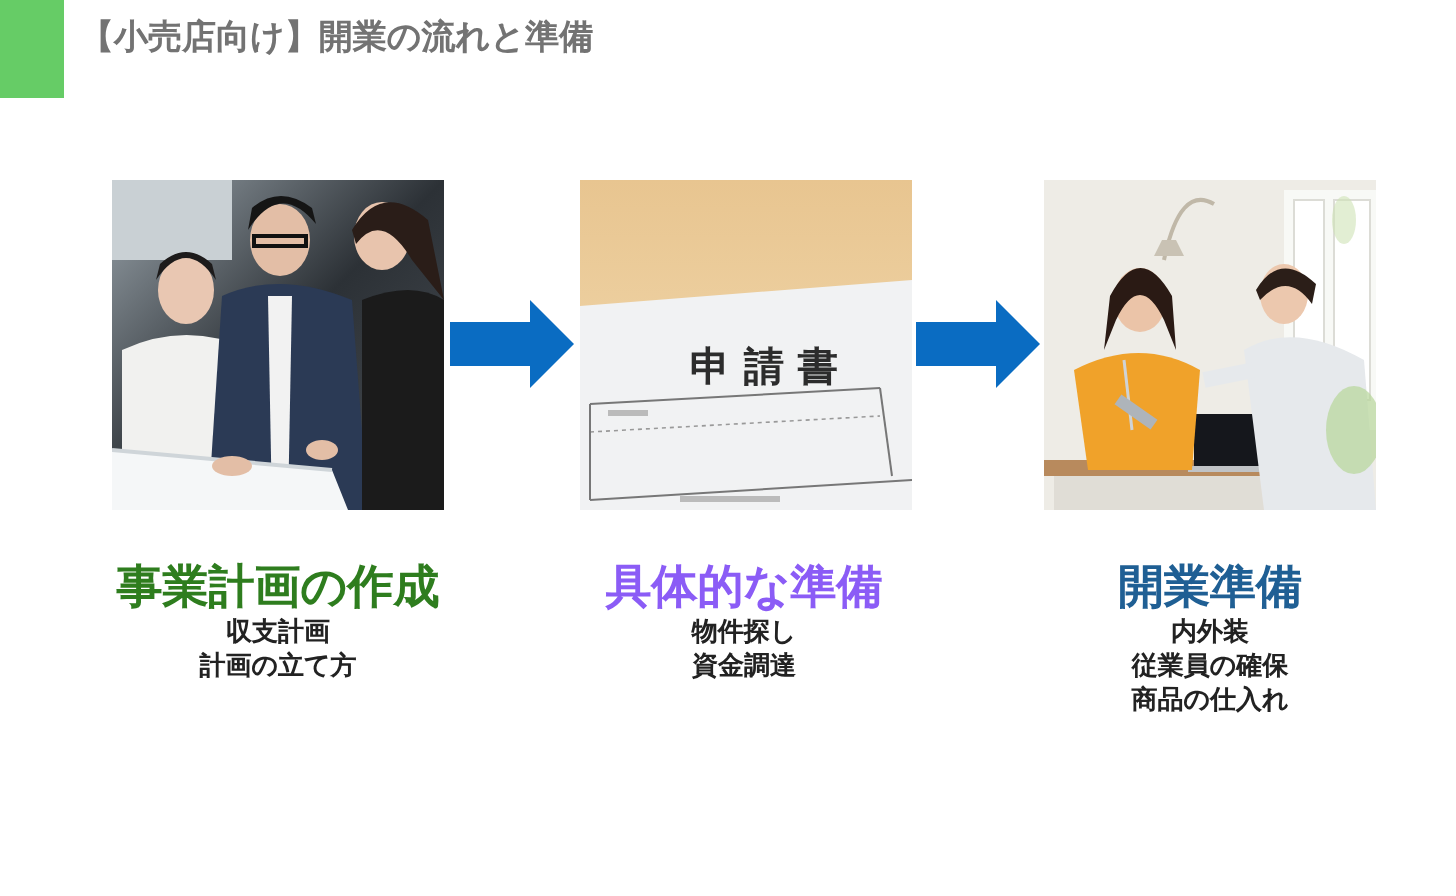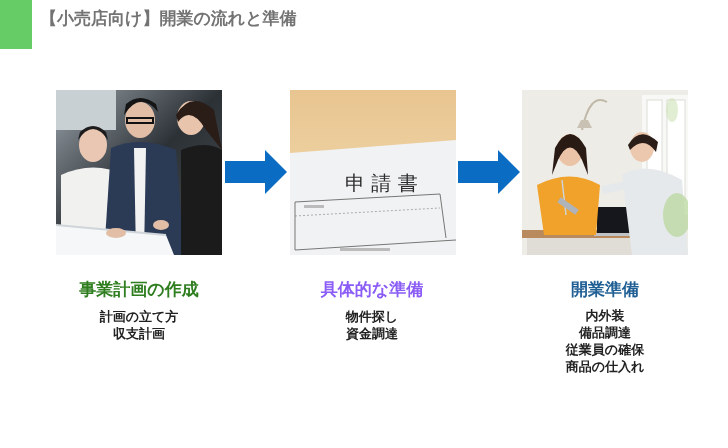--- a/index.html
+++ b/index.html
@@ -1,21 +1,21 @@
 <!DOCTYPE html>
 <html><head>
 <meta charset="utf-8">
 <style>
   html,body{margin:0;padding:0;}
   body{width:728px;height:448px;background:#ffffff;position:relative;overflow:hidden;font-family:"DejaVu Sans","Liberation Sans",sans-serif;}
   .accent-bar{position:absolute;left:0;top:0;width:32px;height:49px;background:#66cc66;}
   .title{position:absolute;left:40px;top:7px;font-size:17px;font-weight:bold;color:#737373;letter-spacing:0px;white-space:nowrap;}
   .photo{position:absolute;top:90px;width:166px;height:165px;overflow:hidden;}
   .arrow{position:absolute;top:150px;width:62px;height:44px;}
-  .step-title{position:absolute;top:278px;width:220px;text-align:center;font-size:17px;font-weight:bold;}
+  .step-title{position:absolute;top:278px;width:220px;text-align:center;font-size:23px;font-weight:bold;}
   .step-items{position:absolute;top:308px;width:220px;text-align:center;font-size:13px;font-weight:bold;color:#222222;line-height:17px;}
   .step-items div{white-space:nowrap;}
 </style>
 </head>
 <body>
 
 <div class="accent-bar"></div>
 <div class="title">【小売店向け】開業の流れと準備</div>
 
 <div class="photo" style="left:56px;">
@@ -51,21 +51,21 @@
     <ellipse cx="105" cy="135" rx="8" ry="5" fill="#e3bea6"></ellipse>
   </svg>
 </div>
 
 <div class="arrow" style="left:225px;">
   <svg width="62" height="44" viewBox="0 0 62 44">
     <polygon points="0,11 40,11 40,0 62,22 40,44 40,33 0,33" fill="#0a6cc2"></polygon>
   </svg>
 </div>
 
-<div class="photo" style="left:290px;">
+<div class="photo" style="left:290px;font-weight:bold;">
   <svg width="166" height="165" viewBox="0 0 166 165">
     <defs>
       <linearGradient id="wood" x1="0" y1="0" x2="0" y2="1">
         <stop offset="0" stop-color="#e8c590"></stop>
         <stop offset="1" stop-color="#f3dcb3"></stop>
       </linearGradient>
     </defs>
     <rect width="166" height="165" fill="url(#wood)"></rect>
     <path d="M0 63 L166 50 L166 165 L0 165 Z" fill="#f1f2f3"></path>
     <text x="55" y="100" font-family="DejaVu Serif, serif" font-size="20" fill="#2c2c2c">申 請 書</text>
@@ -111,29 +111,28 @@
     <path d="M100 85 Q125 70 160 90 L166 165 L110 165 Z" fill="#e6e9ec"></path>
     <path d="M80 100 L105 95" stroke="#e6e9ec" stroke-width="8"></path>
 
     <ellipse cx="155" cy="125" rx="14" ry="22" fill="#b7d59a" opacity="0.7"></ellipse>
     <ellipse cx="150" cy="20" rx="6" ry="12" fill="#cfe3b5" opacity="0.6"></ellipse>
   </svg>
 </div>
 
 <div class="step-title" style="left:29px;color:#2e7d1e;">事業計画の作成</div>
 <div class="step-items" style="left:29px;">
+  <div>収支計画</div>
   <div>計画の立て方</div>
-  <div>収支計画</div>
 </div>
 
 <div class="step-title" style="left:262px;color:#8b5cf6;">具体的な準備</div>
 <div class="step-items" style="left:262px;">
   <div>物件探し</div>
   <div>資金調達</div>
 </div>
 
 <div class="step-title" style="left:495px;color:#1f5f94;">開業準備</div>
 <div class="step-items" style="left:495px;font-family:Liberation Mono, monospace;">
   <div>内外装</div>
-  <div>備品調達</div>
   <div>従業員の確保</div>
   <div>商品の仕入れ</div>
 </div>
 
 </body></html>

